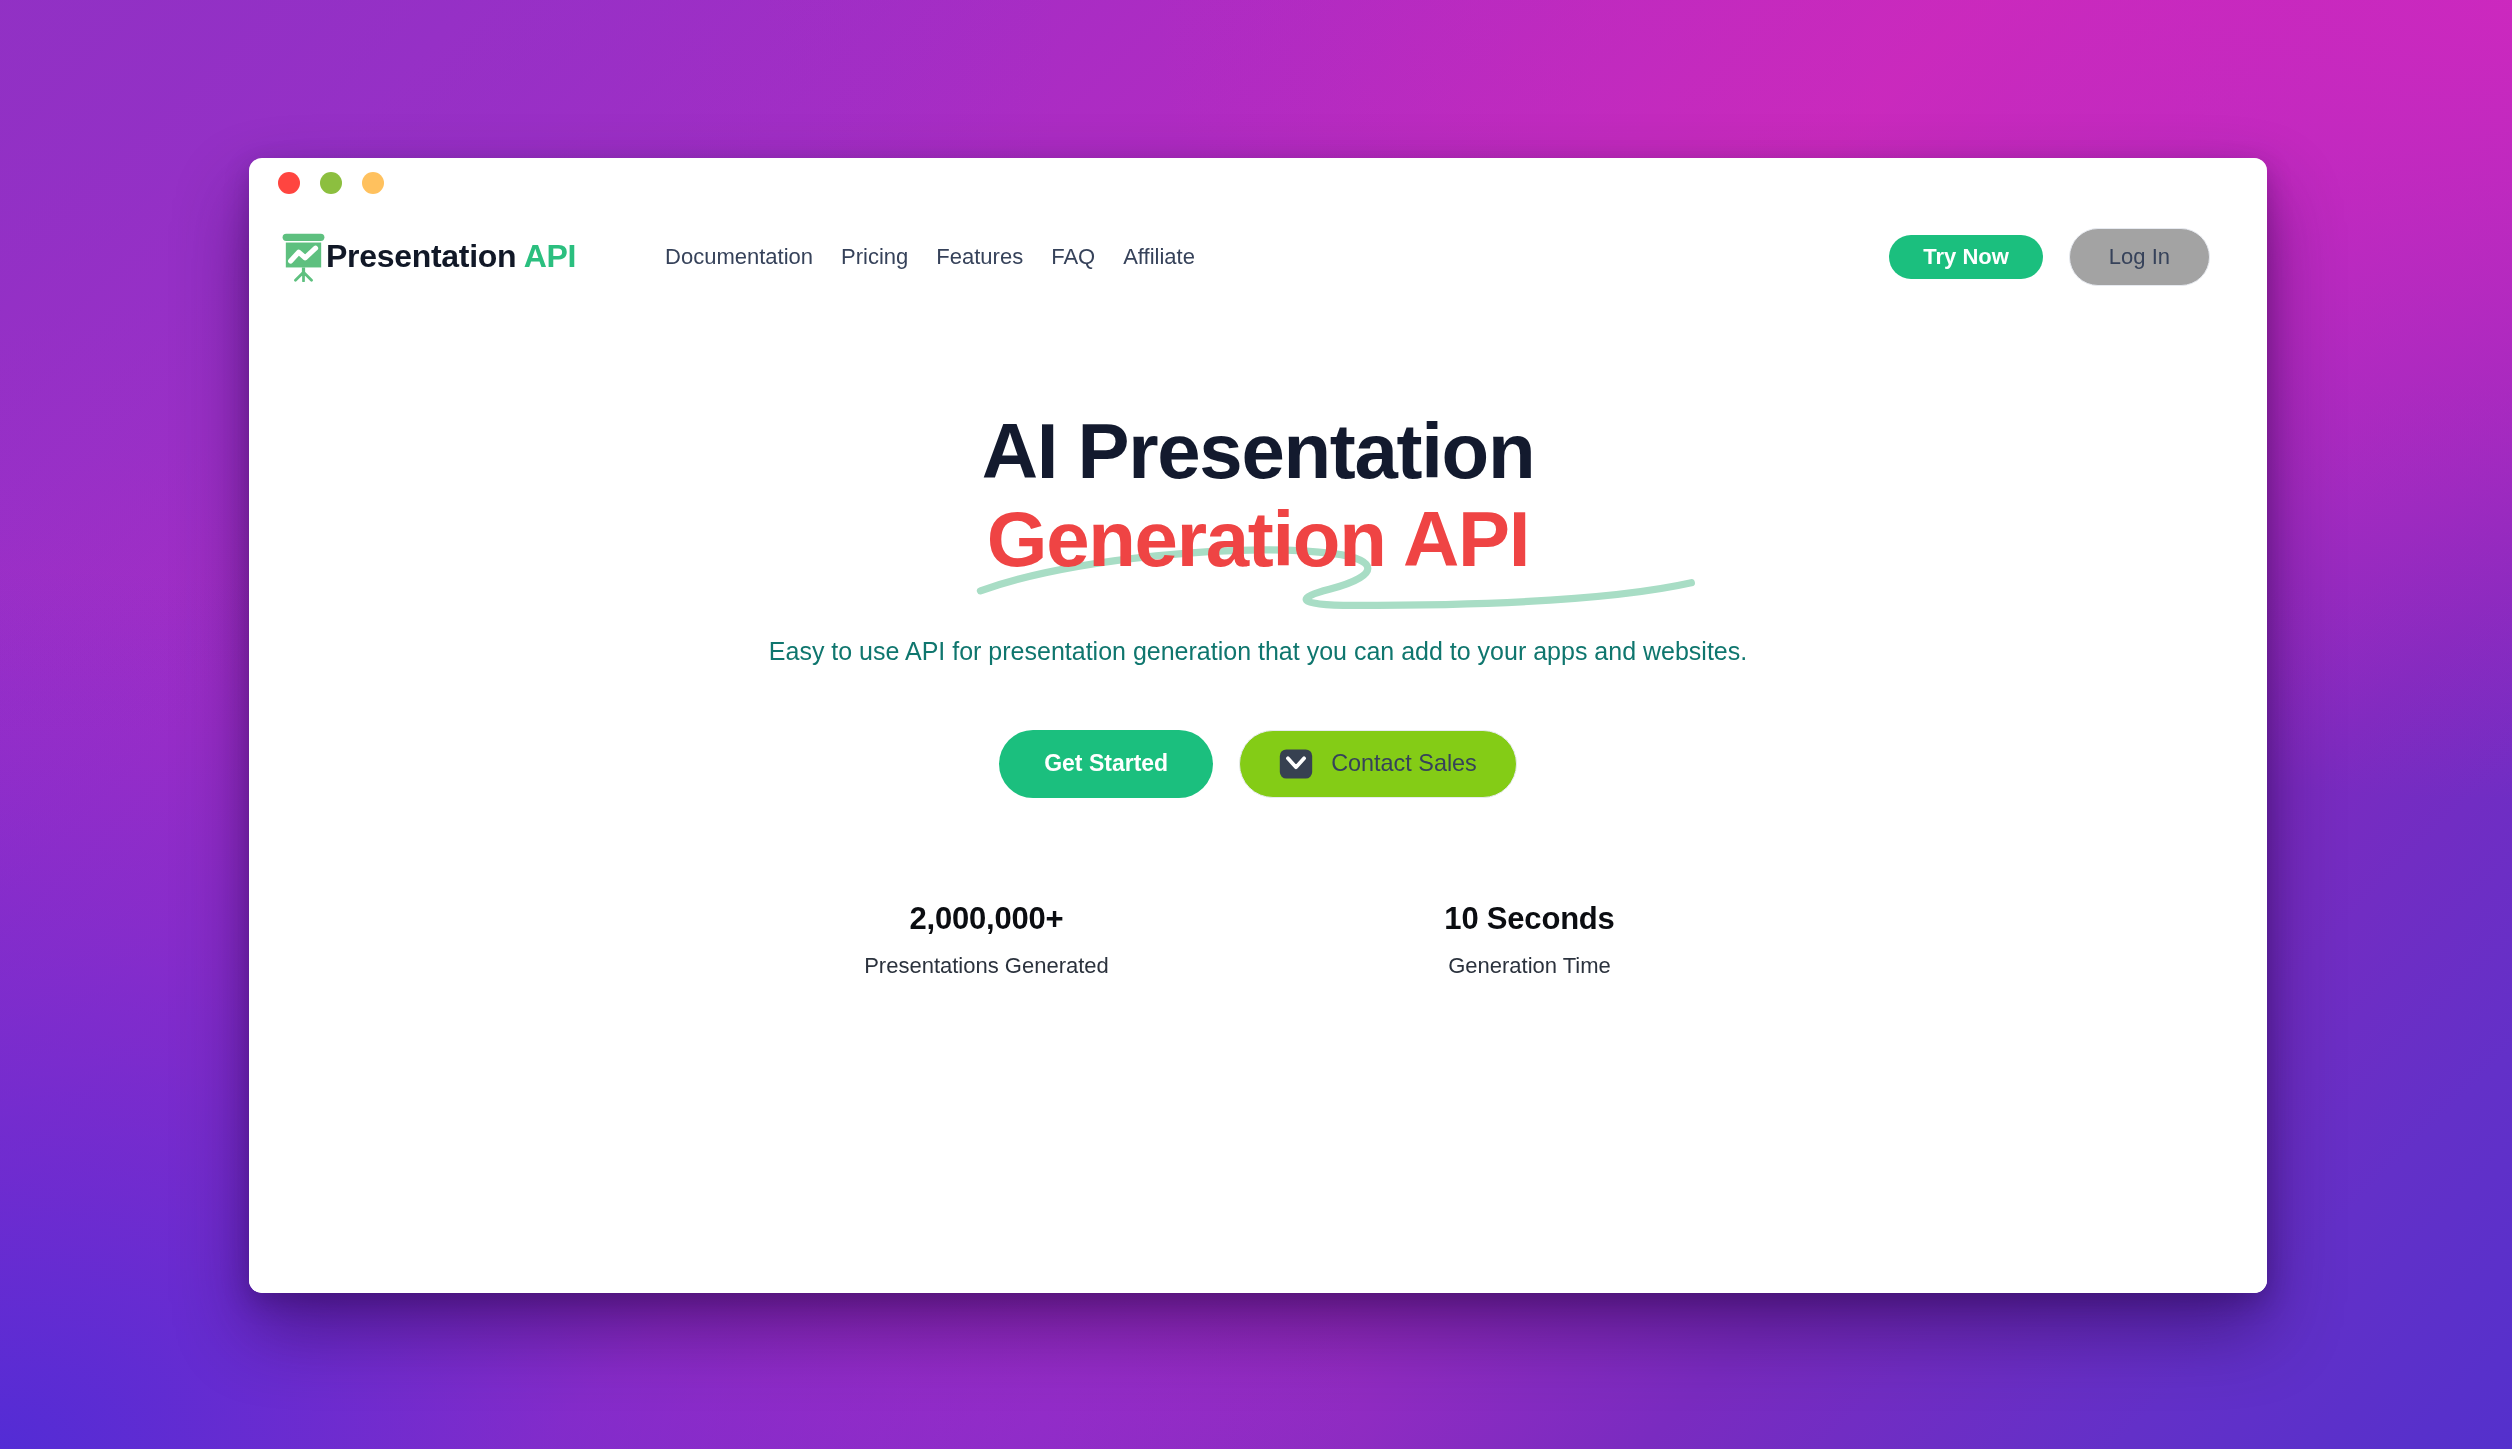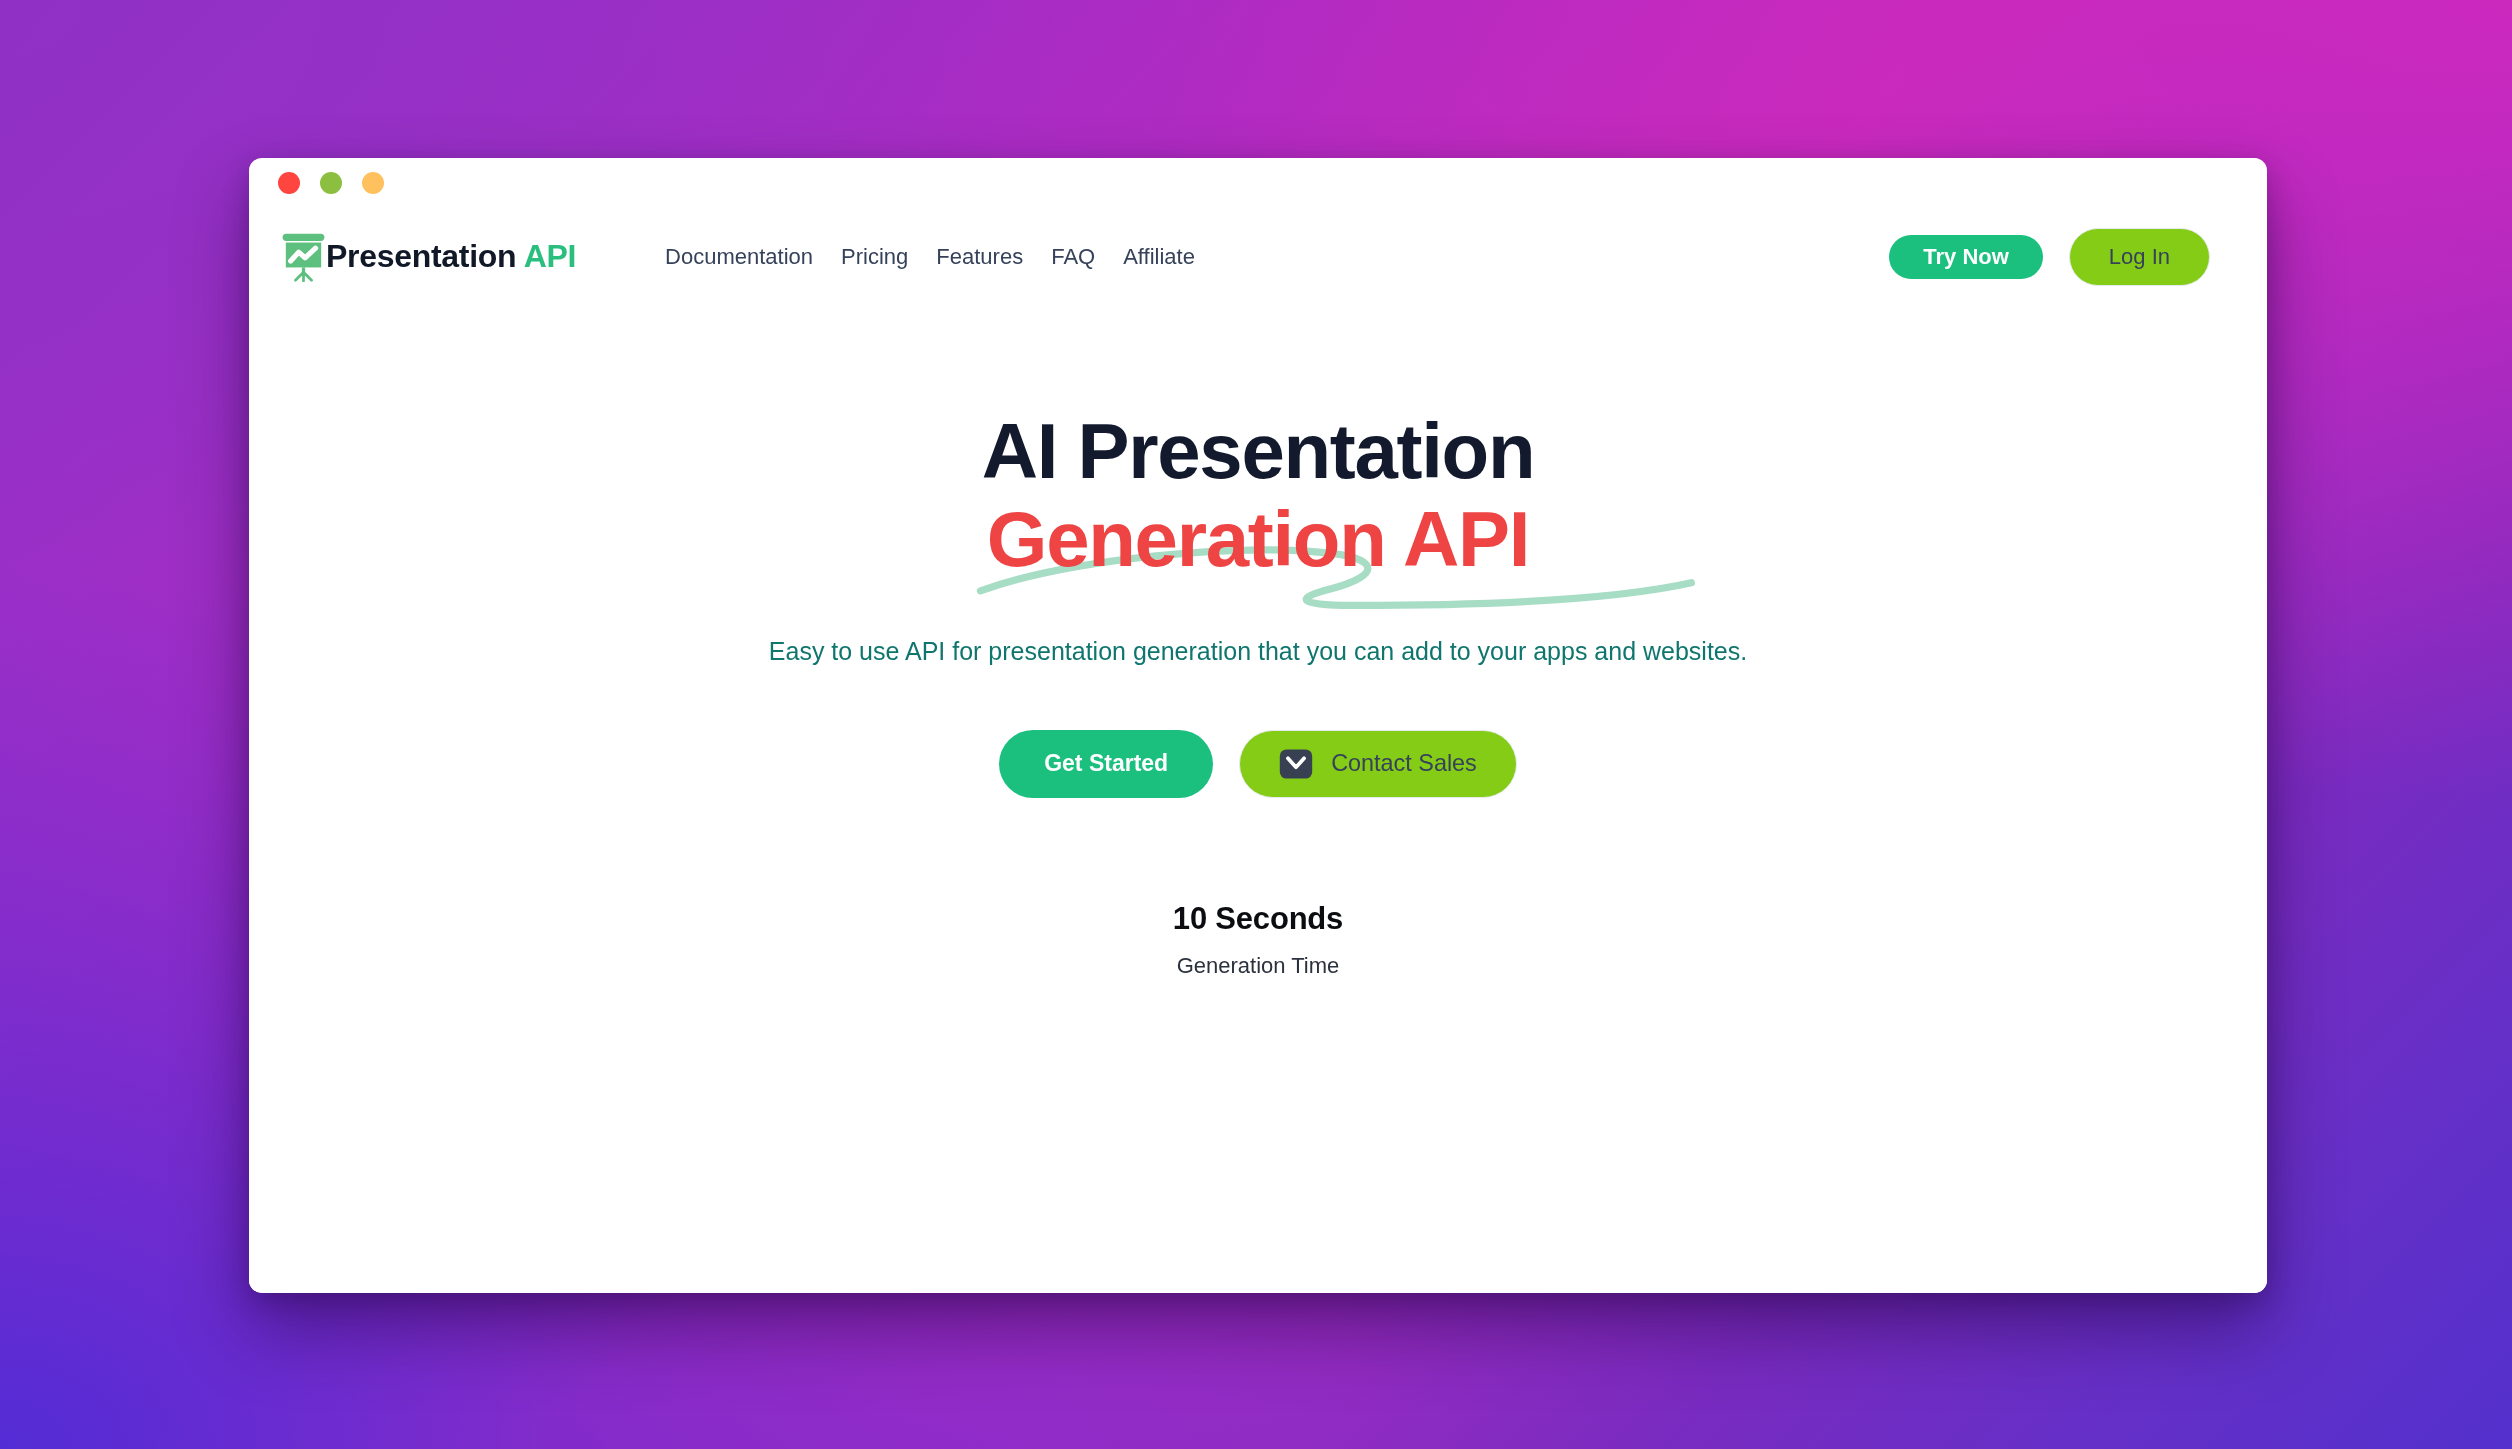--- a/index.html
+++ b/index.html
@@ -122,21 +122,21 @@
   }
   .btn-primary {
     background:#1BBF7E;
     color:#ffffff;
     font-weight:bold;
     padding:0 34px;
     height:44px;
     border:none;
   }
   .btn-outline {
-    background:#84cc16;
+    background:#a3a3a3;
     color:#36425A;
     padding:0 39px;
     height:58px;
     border:1.6px solid #E7EAF0;
   }
 
   
   .hero {
     text-align:center;
     padding-top:102px;
@@ -287,20 +287,24 @@
           <svg class="mail-icon" viewBox="0 0 42 42">
             <rect x="1" y="3" width="40" height="36" rx="8" fill="#374151"></rect>
             <path d="M11 14 L21 25 L31 14" stroke="#ffffff" stroke-width="4.6" stroke-linecap="round" stroke-linejoin="round" fill="none"></path>
           </svg>
           <span>Contact Sales</span>
         </button>
       </div>
 
       <div class="stats">
         <div class="stat">
+          <div class="stat-value">2,000,000+</div>
+          <div class="stat-label">Presentations Generated</div>
+        </div>
+        <div class="stat">
           <div class="stat-value">10 Seconds</div>
           <div class="stat-label">Generation Time</div>
         </div>
       </div>
 
     </section>
 
   </div>
 </div>
 

